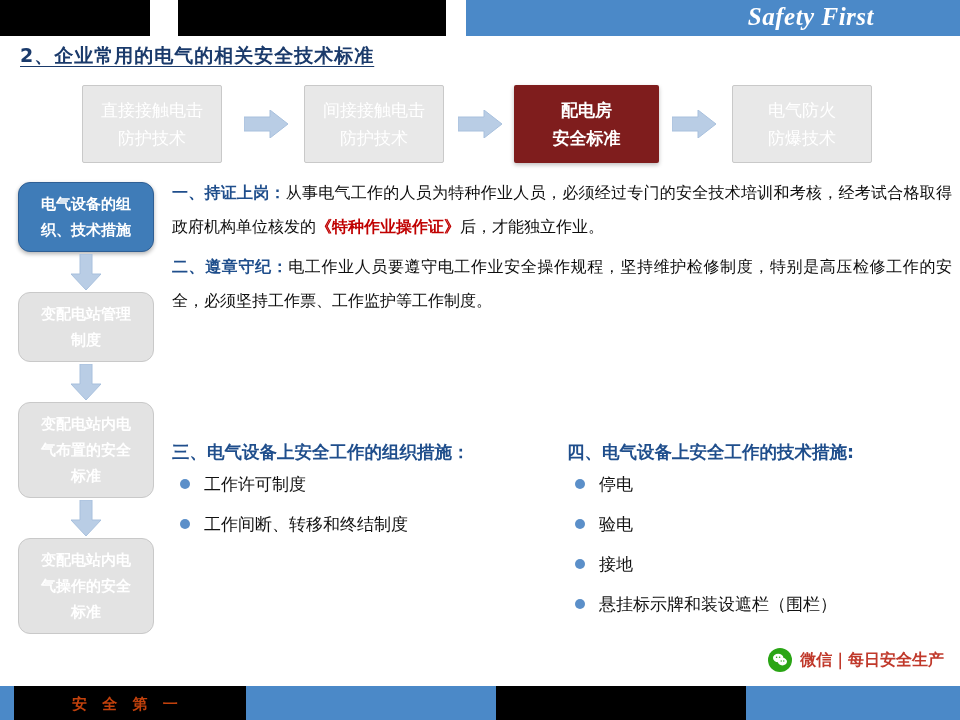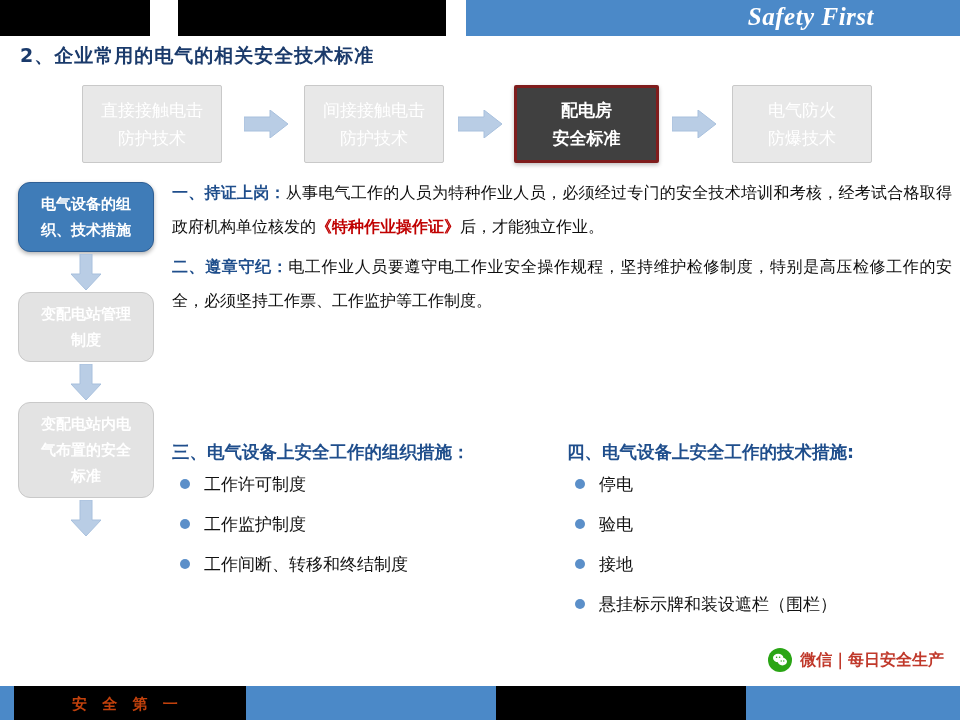--- a/index.html
+++ b/index.html
@@ -42,20 +42,21 @@
     font-family: "Liberation Serif", "DejaVu Serif", serif;
     letter-spacing: 0.5px;
   }
 
   
   .section-heading {
     position: absolute; left: 20px; top: 43px;
     font-size: 19px; color: #1a3a6b; font-weight: bold;
     font-family: "DejaVu Sans", sans-serif;
     letter-spacing: 1px;
+    text-decoration: underline;
     text-underline-offset: 4px;
   }
 
   
   .flow {
     position: absolute; left: 62px; top: 85px;
     width: 890px; height: 80px;
   }
   .flow-box {
     position: absolute; top: 0; width: 140px; height: 78px;
@@ -63,21 +64,21 @@
     background: #e8e8e8;
     color: #ffffff;
     display: flex; flex-direction: column;
     align-items: center; justify-content: center;
     font-size: 17px; line-height: 28px;
     font-family: "DejaVu Sans", sans-serif;
     border-radius: 2px;
   }
   .flow-box span { display: block; }
   .flow-box.active {
-    background: #404040; border: 3px solid #7f1d1d;
+    background: #7f1d1d; border: 6px solid #7f1d1d;
     box-shadow: 0 2px 4px rgba(0,0,0,0.25);
     color: #ffffff; font-weight: bold;
   }
   .flow-box.b1 { left: 20px; }
   .flow-box.b2 { left: 242px; }
   .flow-box.b3 { left: 452px; width: 145px; }
   .flow-box.b4 { left: 670px; }
 
   .arrow-r {
     position: absolute; top: 25px; width: 44px; height: 28px;
@@ -272,39 +273,39 @@
   </div>
 
   <div class="chain-box">变配电站内电气布置的安全标准</div>
 
   <div class="arrow-d">
     <svg width="30" height="36" viewBox="0 0 30 36" aria-hidden="true">
       <polygon points="9,0 21,0 21,20 30,20 15,36 0,20 9,20" fill="#b9cde5" stroke="#a8c0dd" stroke-width="1"></polygon>
     </svg>
   </div>
 
+  <div class="chain-box">变配电站内电气操作的安全标准</div>
 </div>
 
 <div class="content">
 
   <div class="para">
     <span class="lead">一、持证上岗：</span><span>从事电气工作的人员为特种作业人员，必须经过专门的安全技术培训和考核，经考试合格取得政府机构单位核发的</span><span class="hl">《特种作业操作证》</span><span>后，才能独立作业。</span>
   </div>
 
   <div class="para">
     <span class="lead">二、遵章守纪：</span><span>电工作业人员要遵守电工作业安全操作规程，坚持维护检修制度，特别是高压检修工作的安全，必须坚持工作票、工作监护等工作制度。</span>
   </div>
 </div>
 
 <div class="two-col">
   <div class="col">
     <div class="col-title">三、电气设备上安全工作的组织措施：</div>
     <ul class="bullets">
       <li>工作许可制度</li>
-      <li>工作监护制度</li>
       <li>工作间断、转移和终结制度</li>
     </ul>
   </div>
 
   <div class="col">
     <div class="col-title">四、电气设备上安全工作的技术措施:</div>
     <ul class="bullets">
       <li>停电</li>
       <li>验电</li>
       <li>接地</li>

